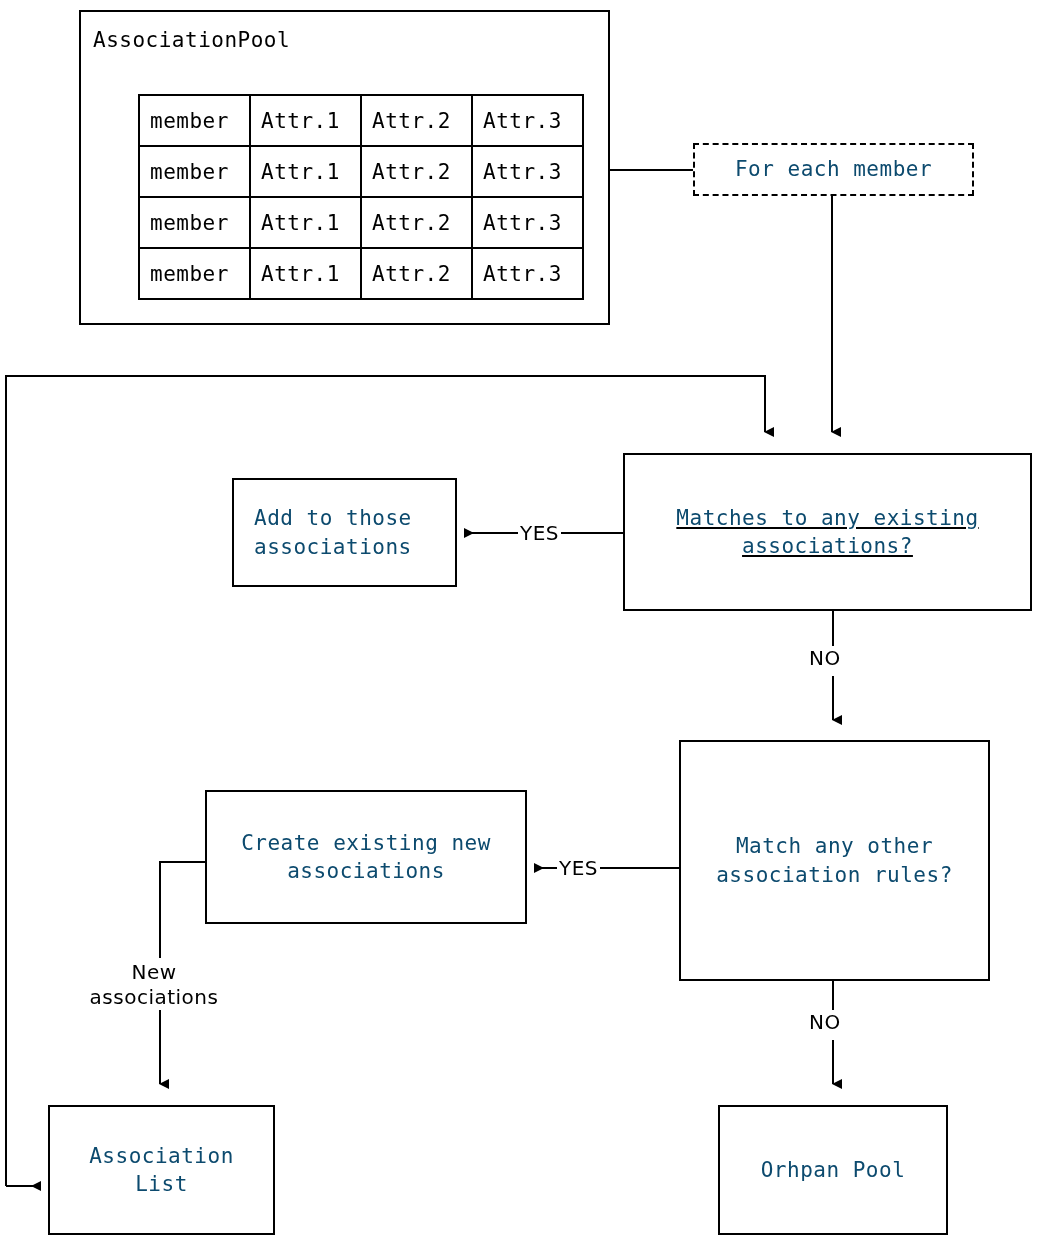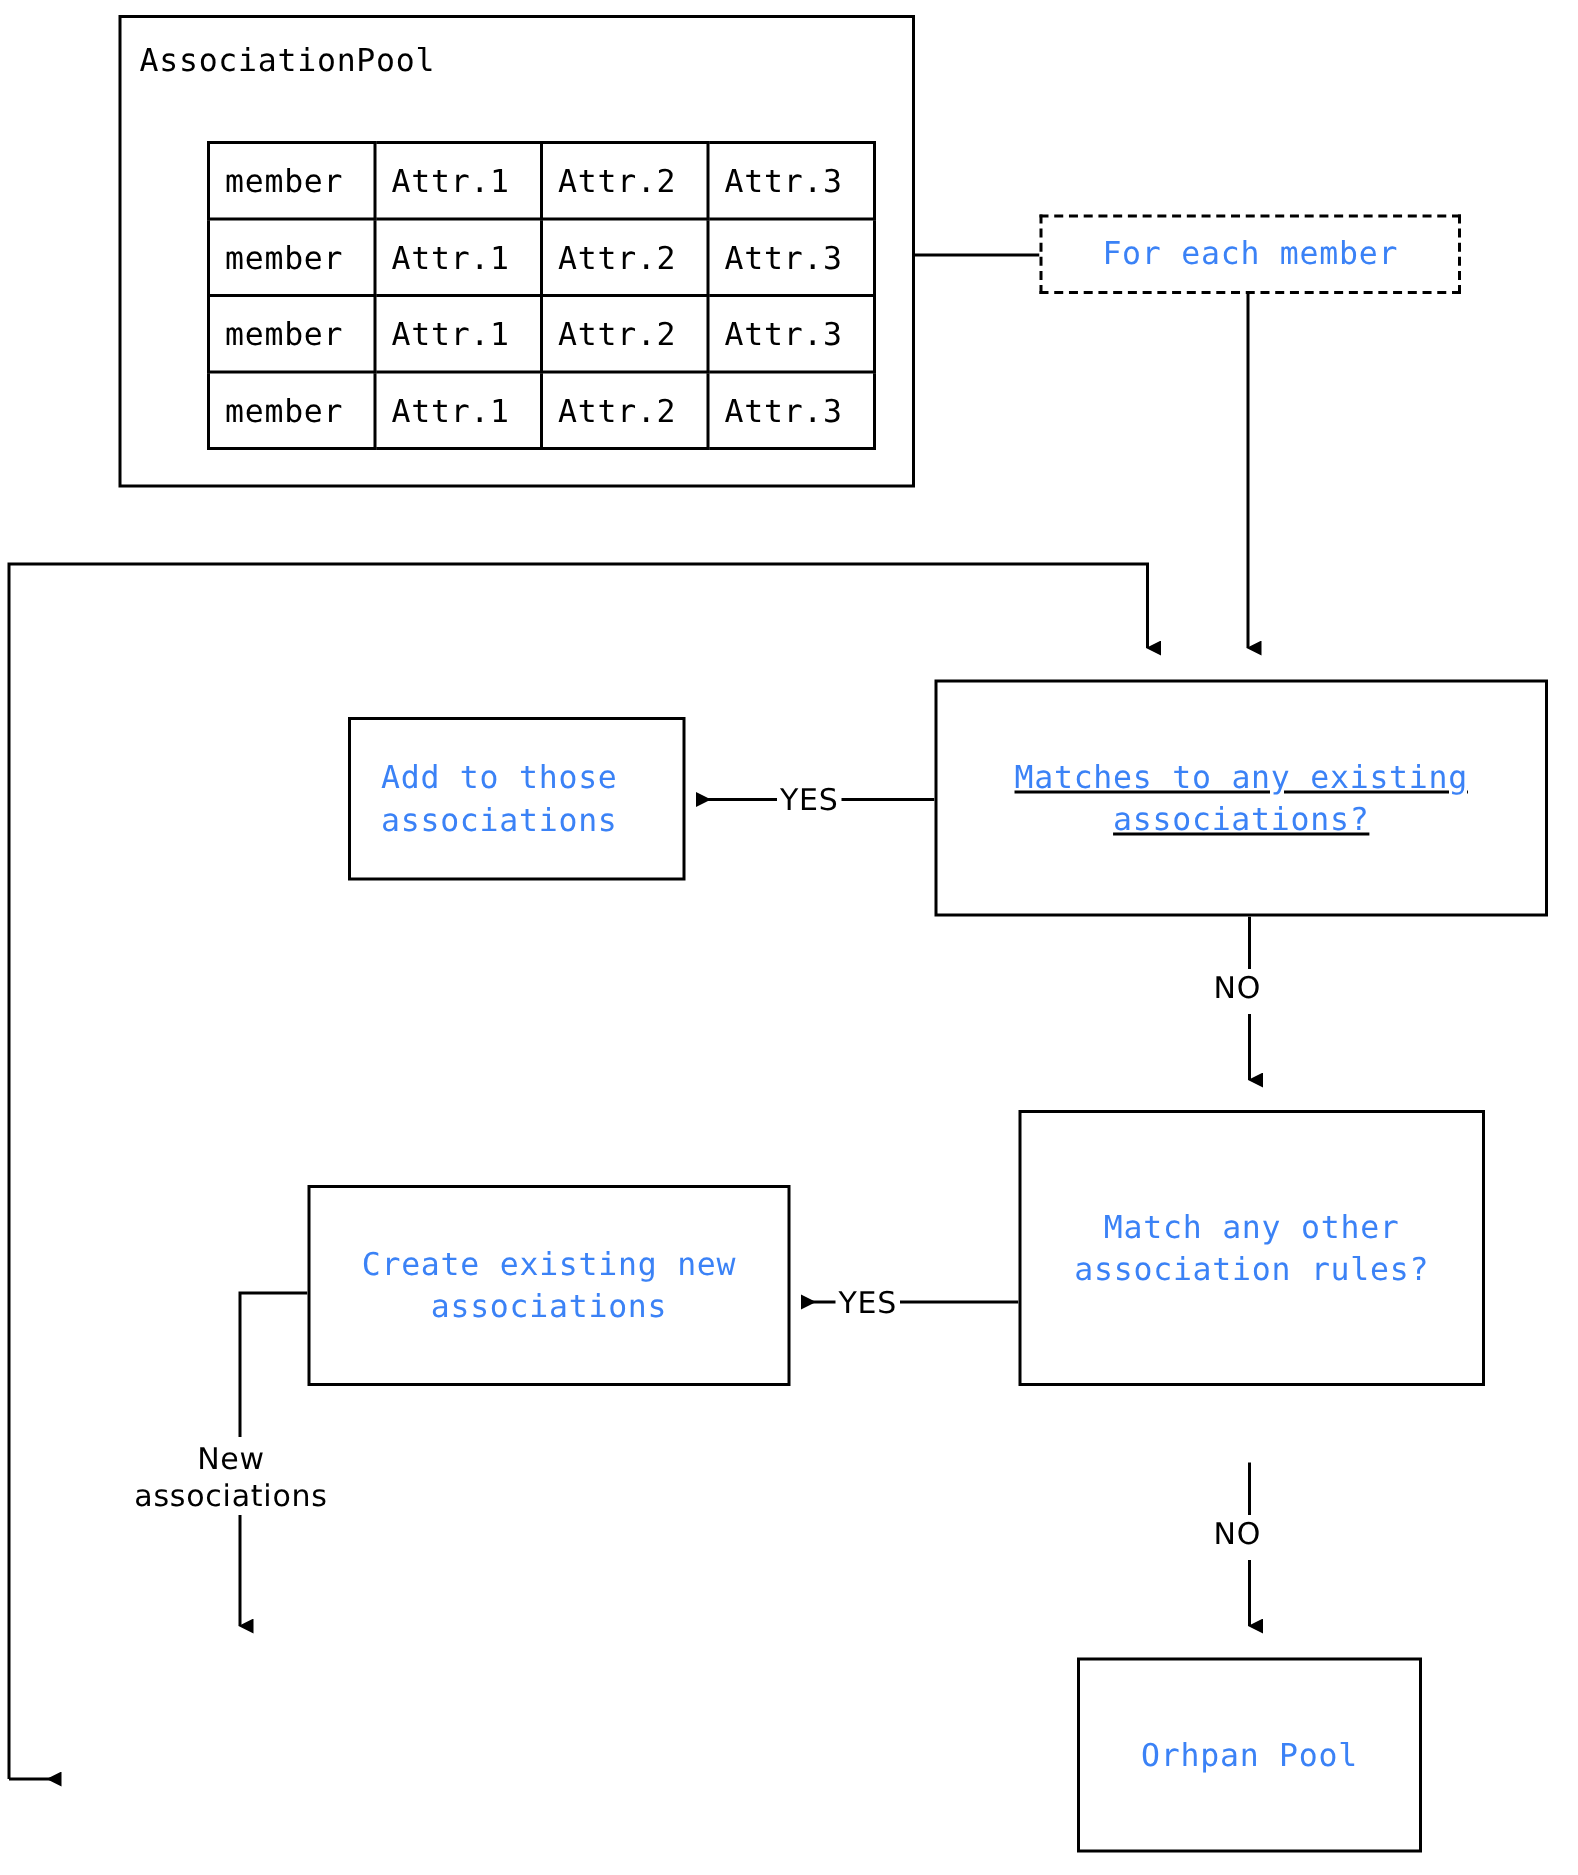--- a/index.html
+++ b/index.html
@@ -30,21 +30,21 @@
     border: 2px solid #000000;
     background: #ffffff;
     display: flex;
     align-items: center;
     justify-content: center;
   }
   .box-text {
     text-align: center;
     font-size: 21px;
     line-height: 1.35;
-    color: #3b82f6;
+    color: #0c4a6e;
     white-space: pre-line;
     letter-spacing: 0.5px;
   }
   
   #association-pool {
     left: 79px;
     top: 10px;
     width: 531px;
     height: 315px;
     display: block;
@@ -89,21 +89,21 @@
     left: 623px;
     top: 453px;
     width: 409px;
     height: 158px;
     text-decoration: underline;
   }
   #decision-rules {
     left: 679px;
     top: 740px;
     width: 311px;
-    height: 184px;
+    height: 241px;
   }
   
   #add-to-associations {
     left: 232px;
     top: 478px;
     width: 225px;
     height: 109px;
     justify-content: flex-start;
   }
   #add-to-associations .box-text {
@@ -252,20 +252,24 @@
   <div class="box" id="decision-rules">
     <div class="box-text">Match any other
 association rules?</div>
   </div>
 
   <div class="box" id="create-associations">
     <div class="box-text">Create existing new
 associations</div>
   </div>
 
+  <div class="box" id="association-list">
+    <div class="box-text">Association
+List</div>
+  </div>
 
   <div class="box" id="orphan-pool">
     <div class="box-text">Orhpan Pool</div>
   </div>
 
   <div class="edge-label" id="label-yes-1">YES</div>
   <div class="edge-label" id="label-no-1">NO</div>
   <div class="edge-label" id="label-yes-2">YES</div>
   <div class="edge-label" id="label-no-2">NO</div>
   <div class="edge-label" id="label-new-associations">New

